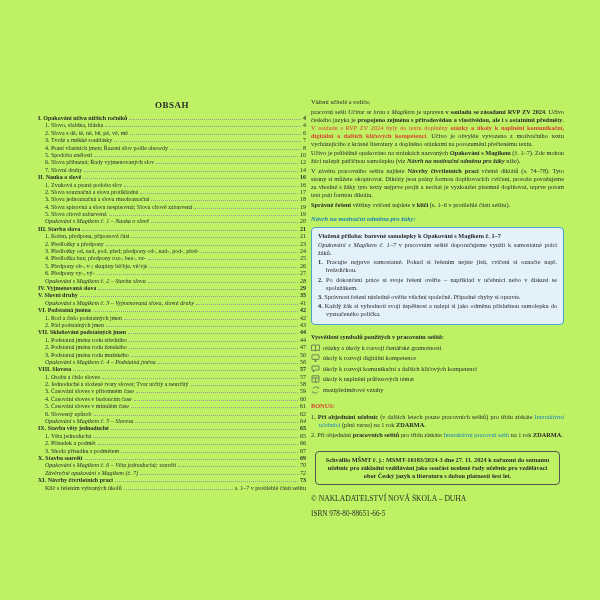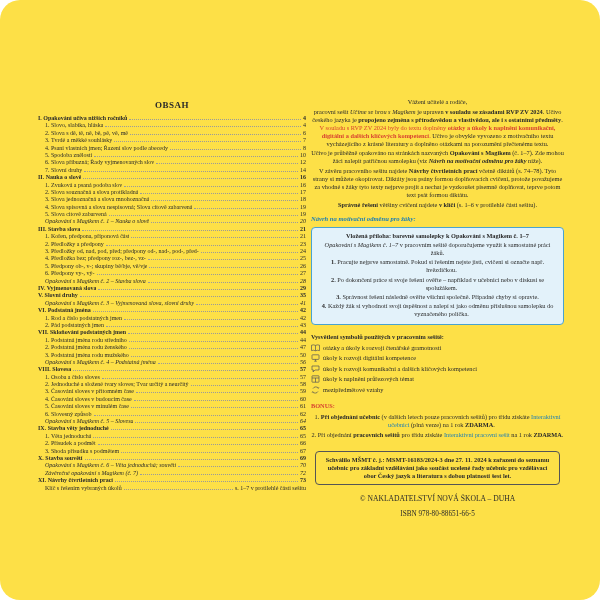--- a/index.html
+++ b/index.html
@@ -1,33 +1,33 @@
 <!DOCTYPE html>
 <html style="--accent-red: #d84331; --accent-blue: #1d7fb5; --box-bg: #e3f2fa; --box-border: #4aa3cf;"><head>
 <meta charset="utf-8">
 <style>
   html,body{margin:0;padding:0;background:#ffffff;width:600px;height:600px;overflow:hidden;}
   body{font-family:"Liberation Serif", serif;color:#2a2a2a;-webkit-font-smoothing:antialiased;}
-  .sheet{position:relative;width:600px;height:600px;background:#fde047;border-radius:20px;}
+  .sheet{position:relative;width:600px;height:600px;background:#bef264;}
 
   
   .page-left{position:absolute;left:38px;top:100px;width:268px;}
   .obsah{font-size:9px;font-weight:bold;text-align:center;margin:0 0 5px 0;letter-spacing:.5px;}
   .toc{width:100%;}
   .toc-row{display:flex;align-items:baseline;height:7.4px;font-size:6px;line-height:7.4px;white-space:nowrap;}
   .toc-row .toc-label{flex:0 0 auto;overflow:hidden;max-width:215px;}
   .toc-row .toc-dots{flex:1 1 auto;border-bottom:1px dotted #9a9a9a;margin:0 2px 1.5px 2px;min-width:4px;}
   .toc-row .toc-page{flex:0 0 auto;text-align:right;}
   .toc-row.item .toc-label,.toc-row.review .toc-label{padding-left:7px;}
   .toc-row.section{font-weight:bold;}
   .toc-row.review{font-style:italic;}
 
   
   .page-right{position:absolute;left:311px;top:98px;width:253px;font-size:6.3px;line-height:7.9px;text-align:justify;}
-  .page-right p{margin:0 0 2px 0;text-align:center;}
+  .page-right p{margin:0 0 2px 0;}
   .salutation{margin-bottom:2px !important;}
   .s-b{font-weight:bold;}
   .s-i{font-style:italic;}
   .s-bi{font-weight:bold;font-style:italic;}
   .s-r{color:var(--accent-red,#d84331);}
   .s-rb{color:var(--accent-red,#d84331);font-weight:bold;}
   .s-bl{color:var(--accent-blue,#1d7fb5);}
 
   .reward-heading{font-size:6.6px;font-weight:bold;font-style:italic;color:var(--accent-blue,#1d7fb5);margin:6px 0 4px 0;text-align:left;}
   .info-box{background:var(--box-bg,#e3f2fa);border:1px solid var(--box-border,#4aa3cf);border-radius:4px;padding:4px 6px;margin:0 0 8px 0;}

